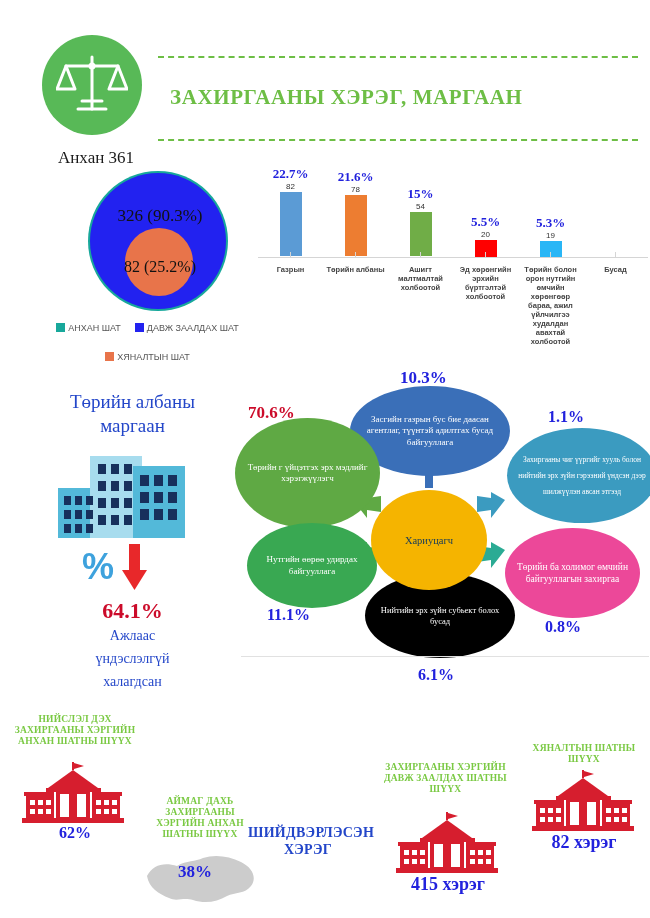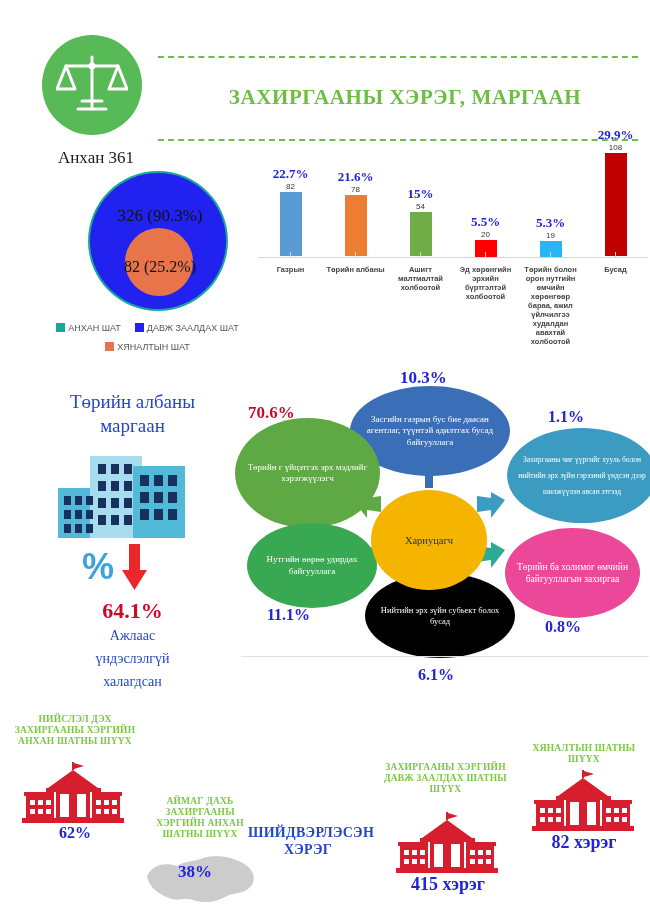--- a/index.html
+++ b/index.html
@@ -25,21 +25,20 @@
   }
   #header-rule-bottom{
     position:absolute;left:158px;top:109px;width:480px;height:0;
     border-top:2px dashed #6dbe45;
   }
   #header-title{
     position:absolute;left:170px;top:55px;width:470px;
     font-family:"Liberation Serif", serif;
     font-weight:bold;font-size:21px;letter-spacing:.6px;
     color:#6dbe45;
-    text-align:center;
   }
 
   
   #circle-panel{position:absolute;left:30px;top:148px;width:235px;height:200px;}
   #anhan-label{
     position:absolute;left:28px;top:0;font-size:17px;color:#1a1a1a;
     font-family:"Liberation Serif", serif;
   }
   #circle-teal{
     position:absolute;left:58px;top:23px;width:140px;height:140px;border-radius:50%;
@@ -201,21 +200,21 @@
 
     <div id="circle-legend">
       <span class="legend-row">
         <span class="legend-item">
           <span class="legend-swatch" style="background:#18a89b"></span><span class="legend-text">АНХАН ШАТ</span>
         </span>
         <span class="legend-item">
           <span class="legend-swatch" style="background:#2222f0"></span><span class="legend-text">ДАВЖ ЗААЛДАХ ШАТ</span>
         </span>
       </span>
-      <span class="legend-row" style="margin-top:1px;">
+      <span class="legend-row" style="margin-top:11px;">
         <span class="legend-item">
           <span class="legend-swatch" style="background:#e8744a"></span><span class="legend-text">ХЯНАЛТЫН ШАТ</span>
         </span>
       </span>
     </div>
   </div>
 
   <div id="bar-chart">
     <div id="bar-axis"></div>
 
@@ -261,27 +260,20 @@
 
     <div class="bar-col" style="left:260px;top:91px;">
       <div class="bar-pct">5.3%</div>
       <div class="bar-val">19</div>
       <div style="position:relative;height:16px;">
         <div class="bar-rect" style="height:16px;background:#29b6f6;"></div>
       </div>
     </div>
     <div class="bar-cat" style="left:260px;">Төрийн болон орон нутгийн өмчийн хөрөнгөөр бараа, ажил үйлчилгээ худалдан авахтай холбоотой</div>
 
-    <div class="bar-col" style="left:325px;top:3px;">
-      <div class="bar-pct">29.9%</div>
-      <div class="bar-val">108</div>
-      <div style="position:relative;height:103px;">
-        <div class="bar-rect" style="height:103px;background:#c00000;"></div>
-      </div>
-    </div>
     <div class="bar-cat" style="left:325px;">Бусад</div>
 
     <div class="bar-tick" style="left:32px;"></div>
     <div class="bar-tick" style="left:97px;"></div>
     <div class="bar-tick" style="left:162px;"></div>
     <div class="bar-tick" style="left:227px;"></div>
     <div class="bar-tick" style="left:292px;"></div>
     <div class="bar-tick" style="left:357px;"></div>
   </div>
 

